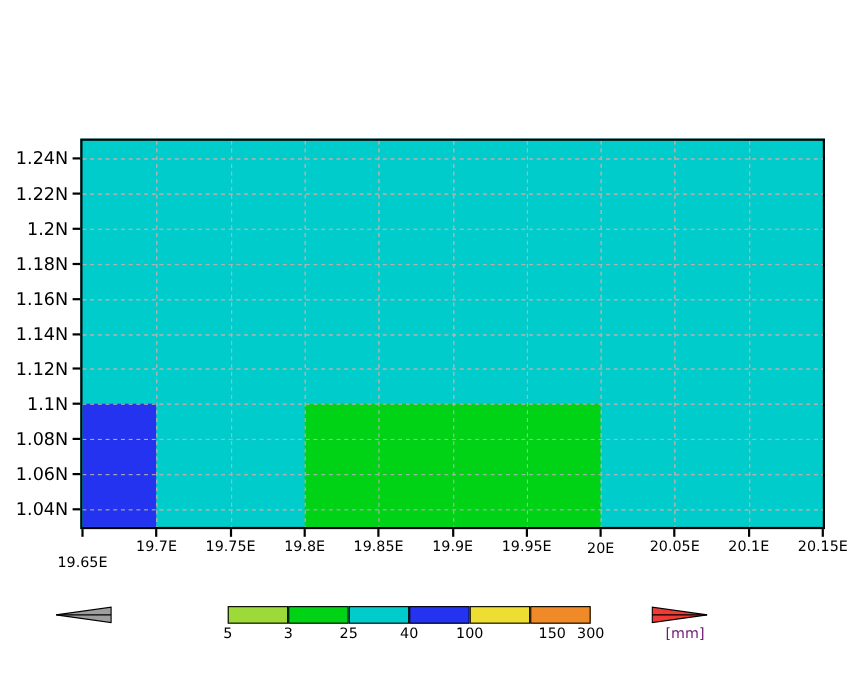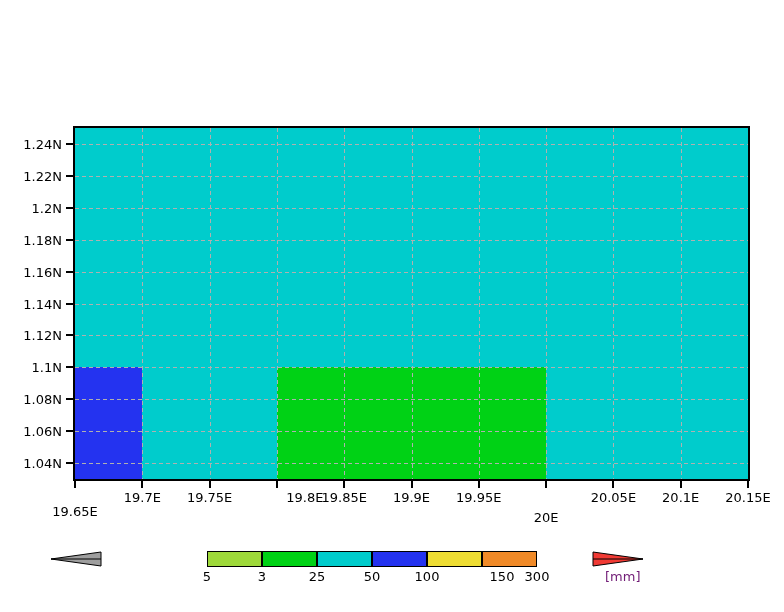--- a/index.html
+++ b/index.html
@@ -28,21 +28,21 @@
   .gridline-v{position:absolute;top:0;bottom:0;width:1px;
     background-image:linear-gradient(to bottom,#b0b0b0 55%,rgba(0,0,0,0) 0%);
     background-size:1px 7px;background-repeat:repeat-y;}
   .gridline-h{position:absolute;left:0;right:0;height:1px;
     background-image:linear-gradient(to right,#b0b0b0 55%,rgba(0,0,0,0) 0%);
     background-size:7px 1px;background-repeat:repeat-x;}
 
   
   .ytick-label{
     position:absolute;right:0;text-align:right;
-    font-size:13px;color:#000;white-space:nowrap;
+    font-size:16px;color:#000;white-space:nowrap;
     transform:translateY(-50%);
   }
   .ytick-mark{position:absolute;left:66px;width:7px;height:2px;background:#000;
     transform:translateY(-50%);}
   .xtick-label{
     position:absolute;top:0;text-align:center;
     font-size:13px;color:#000;white-space:nowrap;
     transform:translateX(-50%);
   }
   .xtick-mark{position:absolute;top:481px;width:2px;height:7px;background:#000;
@@ -143,25 +143,25 @@
       <div class="ytick-mark" style="top: 335.409px;"></div>
       <div class="ytick-mark" style="top: 367.318px;"></div>
       <div class="ytick-mark" style="top: 399.227px;"></div>
       <div class="ytick-mark" style="top: 431.136px;"></div>
       <div class="ytick-mark" style="top: 463.045px;"></div>
     </div>
   <div id="xtick-labels">
       <div class="xtick-label" style="left: 75px; top: 504px;">19.65E</div>
       <div class="xtick-label" style="left: 142.3px; top: 490px;">19.7E</div>
       <div class="xtick-label" style="left: 209.6px; top: 490px;">19.75E</div>
-      <div class="xtick-label" style="left: 276.9px; top: 490px; margin-left: 28px;">19.8E</div>
+      <div class="xtick-label" style="left: 276.9px; top: 490px;">19.8E</div>
       <div class="xtick-label" style="left: 344.2px; top: 490px;">19.85E</div>
       <div class="xtick-label" style="left: 411.5px; top: 490px;">19.9E</div>
       <div class="xtick-label" style="left: 478.8px; top: 490px; text-align: right;">19.95E</div>
-      <div class="xtick-label" style="left: 546.1px; top: 510px;">20E</div>
+      <div class="xtick-label" style="left: 546.1px; top: 492px;">20E</div>
       <div class="xtick-label" style="left: 613.4px; top: 490px;">20.05E</div>
       <div class="xtick-label" style="left: 680.7px; top: 490px;">20.1E</div>
       <div class="xtick-label" style="left: 748px; top: 490px;">20.15E</div>
     </div>
   <div id="xtick-marks">
       <div class="xtick-mark" style="left: 75px;"></div>
       <div class="xtick-mark" style="left: 142.3px;"></div>
       <div class="xtick-mark" style="left: 209.6px;"></div>
       <div class="xtick-mark" style="left: 276.9px;"></div>
       <div class="xtick-mark" style="left: 344.2px;"></div>
@@ -187,21 +187,21 @@
         <div class="cb-band" style="left: 326px; width: 55px; background: rgb(240, 138, 40);"></div>
       </div>
     <svg class="cb-arrow" style="left:381px;width:106px;" viewBox="0 0 106 16" preserveAspectRatio="none">
       <polygon id="cb-over-poly" points="56,1 56,15 106,8" stroke="#000" stroke-width="1" fill="#F03A34"></polygon>
       <line x1="56" y1="8" x2="106" y2="8" stroke="#000" stroke-width="1"></line>
     </svg>
     <div id="cb-ticks">
         <div class="cb-tick-label" style="left: 51px;">5</div>
         <div class="cb-tick-label" style="left: 106px;">3</div>
         <div class="cb-tick-label" style="left: 161px;">25</div>
-        <div class="cb-tick-label" style="left: 216px;">50</div>
+        <div class="cb-tick-label" style="left: 216px;">40</div>
         <div class="cb-tick-label" style="left: 271px;">100</div>
         <div class="cb-tick-label" style="left: 346px;">150</div>
         <div class="cb-tick-label" style="left: 381px;">300</div>
       </div>
     <div id="cb-unit">[mm]</div>
   </div>
 
 </div>
 
 </body></html>

